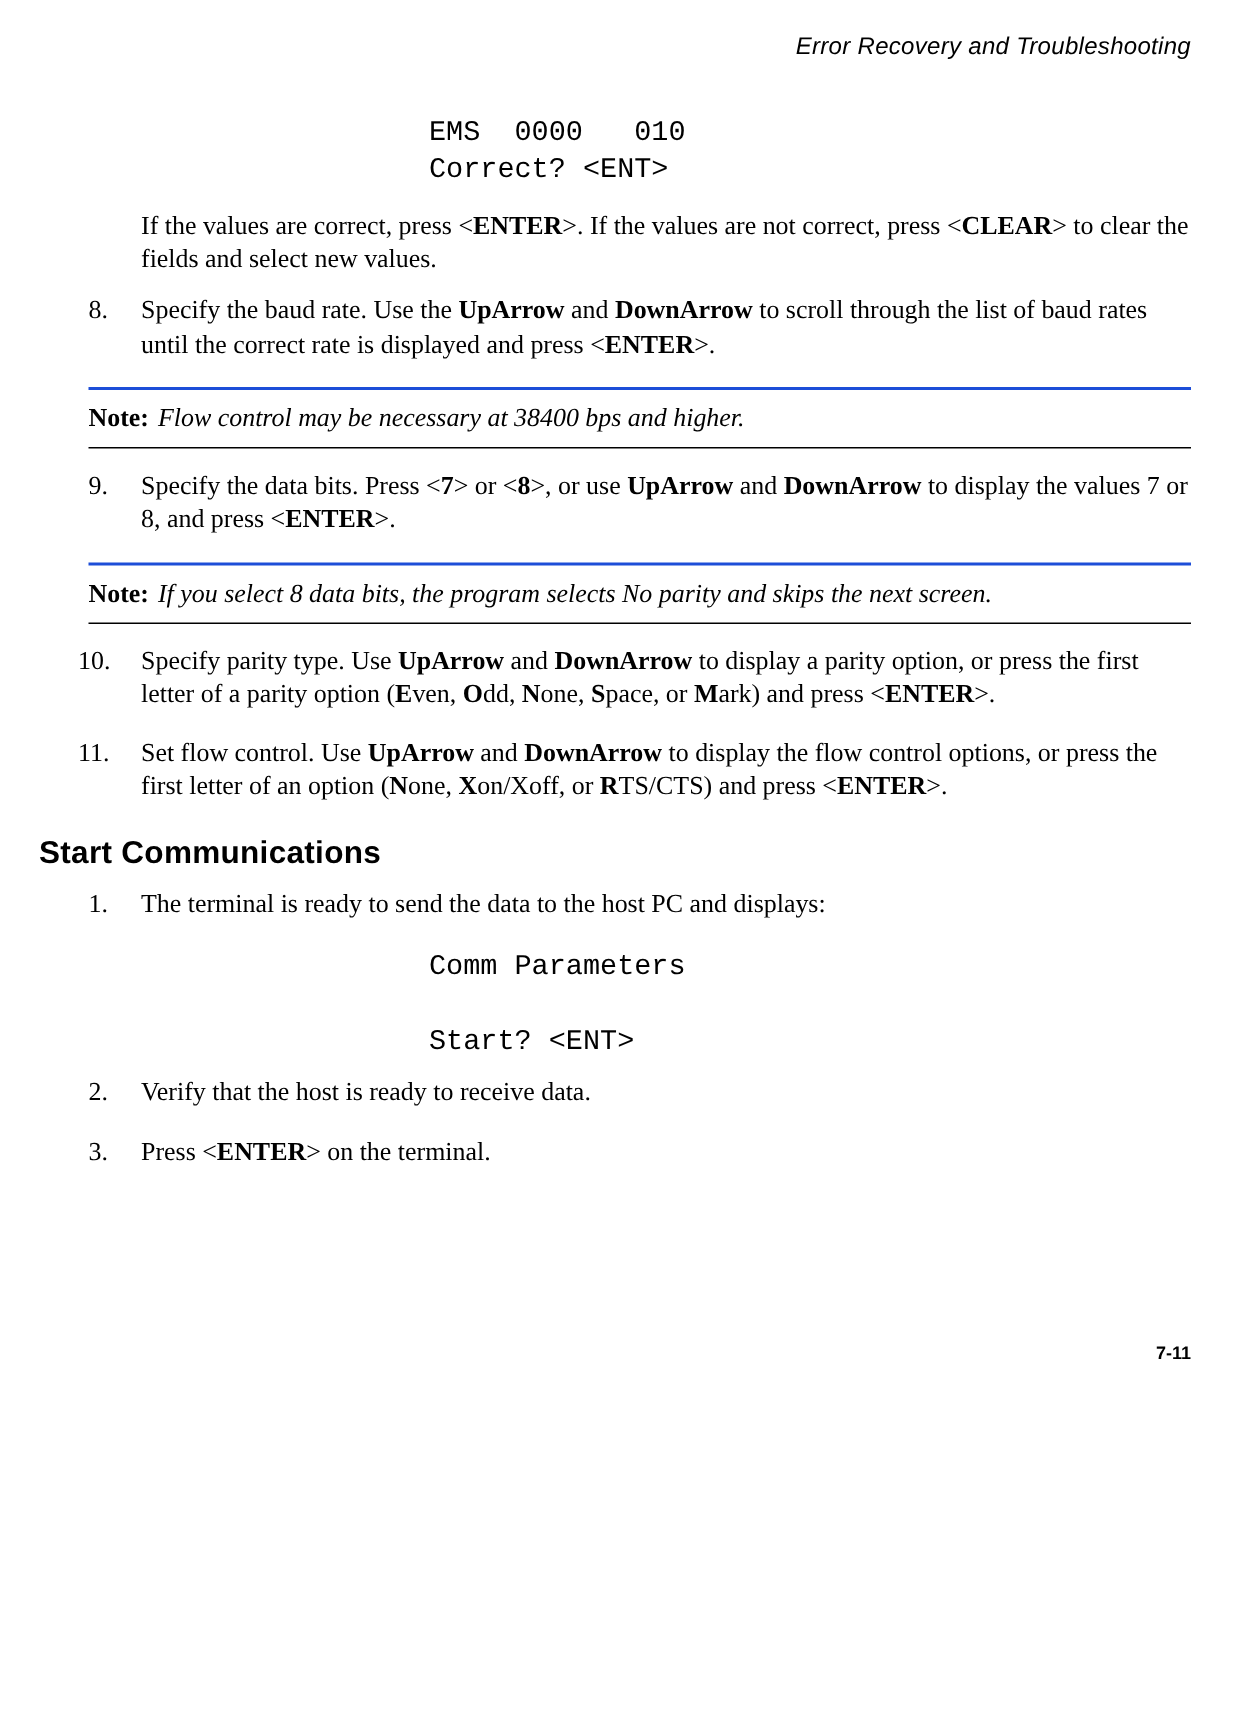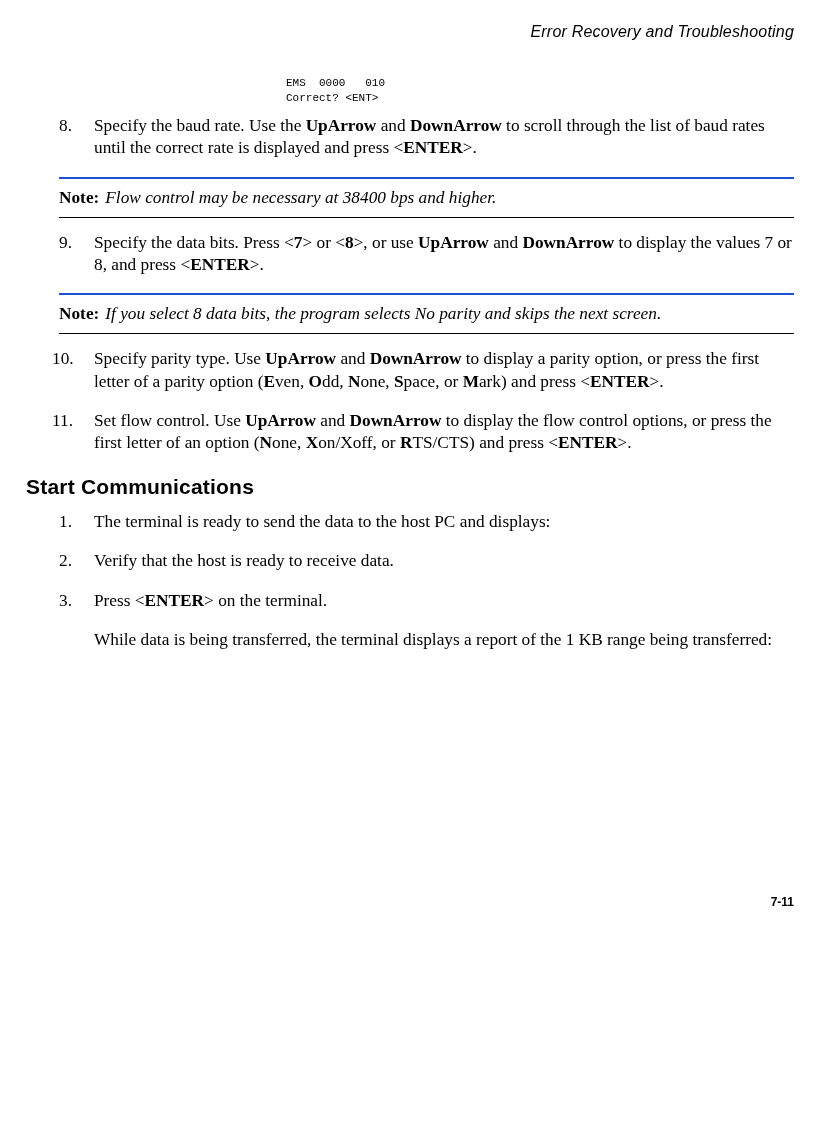--- a/index.html
+++ b/index.html
@@ -31,21 +31,21 @@
       letter-spacing: 0.2px;
     }
     .content {
       position: absolute;
       left: 26px;
       right: 30px;
       top: 70px;
     }
     .code {
       font-family: "Courier New", Courier, monospace;
-      font-size: 11px;
+      font-size: 19px;
       white-space: pre;
       margin: 6px 0 6px 260px;
       line-height: 1.32;
     }
     .hanging .body {
       margin-left: 68px;
       margin-top: 0;
     }
     .after-code {
       margin: 14px 0 12px 68px;
@@ -103,20 +103,23 @@
 <body>
 
 <div class="page">
   <div class="running-header">Error Recovery and Troubleshooting</div>
 
   <div class="content">
 
     <div class="code">EMS  0000   010
 Correct? &lt;ENT&gt;</div>
 
+    <p class="after-code">
+      <span>If the values are correct, press &lt;</span><span class="bold">ENTER</span><span>&gt;. If the values are not correct, press &lt;</span><span class="bold">CLEAR</span><span>&gt; to clear the fields and select new values.</span>
+    </p>
 
     <div class="hanging">
       <span class="num">8.</span>
       <p class="body">
         <span>Specify the baud rate. Use the </span><span class="bold">UpArrow</span><span> and </span><span class="bold">DownArrow</span><span> to scroll through the list of baud rates until the correct rate is displayed and press &lt;</span><span class="bold">ENTER</span><span>&gt;.</span>
       </p>
     </div>
 
     <div class="note-block">
       <div class="note-row">
@@ -155,33 +158,35 @@
 
     <div class="heading">Start Communications</div>
 
     <div class="hanging">
       <span class="num">1.</span>
       <p class="body">
         <span>The terminal is ready to send the data to the host PC and displays:</span>
       </p>
     </div>
 
+    <div class="code">Comm Parameters
+
+Start? &lt;ENT&gt;</div>
 
     <div class="hanging">
       <span class="num">2.</span>
       <p class="body">
         <span>Verify that the host is ready to receive data.</span>
       </p>
     </div>
 
     <div class="hanging">
       <span class="num">3.</span>
       <p class="body">
         <span>Press &lt;</span><span class="bold">ENTER</span><span>&gt; on the terminal.</span>
       </p>
-      <p class="subpara">While data is being transferred, the terminal displays a report of the 1 KB range being transferred:</p>
     </div>
 
 
   </div>
 
   <div class="page-number">7-11</div>
 </div>
 
 </body></html>

